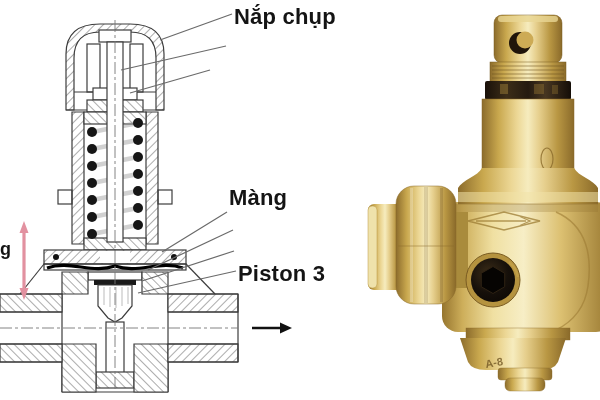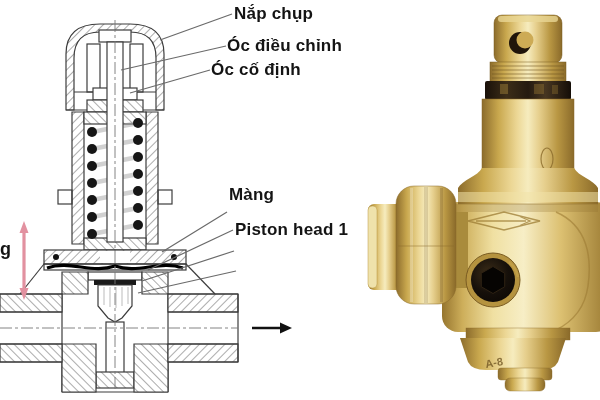--- a/index.html
+++ b/index.html
@@ -3,21 +3,21 @@
 <meta charset="utf-8">
 <style>
   html,body { margin:0; padding:0; background:#ffffff; }
   .stage {
     position:relative; width:600px; height:400px;
     background:#ffffff; overflow:hidden;
     font-family:"Liberation Sans", sans-serif;
   }
   .stage svg { position:absolute; left:0; top:0; }
   .lbl {
-    position:absolute; font-weight:bold; font-size:17px; line-height:1.1;
+    position:absolute; font-weight:bold; font-size:22px; line-height:1.1;
     color:#141414; white-space:nowrap; letter-spacing:0.2px;
   }
   .lbl.small { font-size:18px; }
 </style>
 </head>
 <body>
 
 <div class="stage">
 
 <svg width="600" height="400" viewBox="0 0 600 400">
@@ -273,19 +273,17 @@
       <rect x="466" y="328" width="104" height="12" fill="url(#gBrass)" stroke="#8a6a2a" stroke-width="0.4"></rect>
       <path d="M460,338 L566,338 L558,362 Q554,370 540,370 L486,370 Q472,370 468,362 Z" fill="url(#gBrass)"></path>
       <rect x="498" y="368" width="54" height="12" rx="3" fill="url(#gBrass)" stroke="#8a6a2a" stroke-width="0.4"></rect>
       <rect x="505" y="378" width="40" height="13" rx="5" fill="url(#gBrass)" stroke="#8a6a2a" stroke-width="0.4"></rect>
       <text x="486" y="368" transform="rotate(-10 486 368)" font-family="Liberation Sans, sans-serif" font-size="11" font-weight="bold" fill="#6b501f" opacity="0.75">A-8</text>
     </g>
   </g>
 </svg>
 
 <div class="lbl" style="left:234px; top:5px;">Nắp chụp</div>
-<div class="lbl" style="left:227px; top:37px;">Óc điều chỉnh</div>
-<div class="lbl" style="left:211px; top:61px;">Óc cố định</div>
 <div class="lbl" style="left:229px; top:186px;">Màng</div>
-<div class="lbl" style="left:235px; top:221px;">Piston head 1</div>
+<div class="lbl" style="left:238px; top:262px;">Piston 3</div>
 <div class="lbl small" style="left:0px; top:240px;">g</div>
 
 </div>
 
 </body></html>

